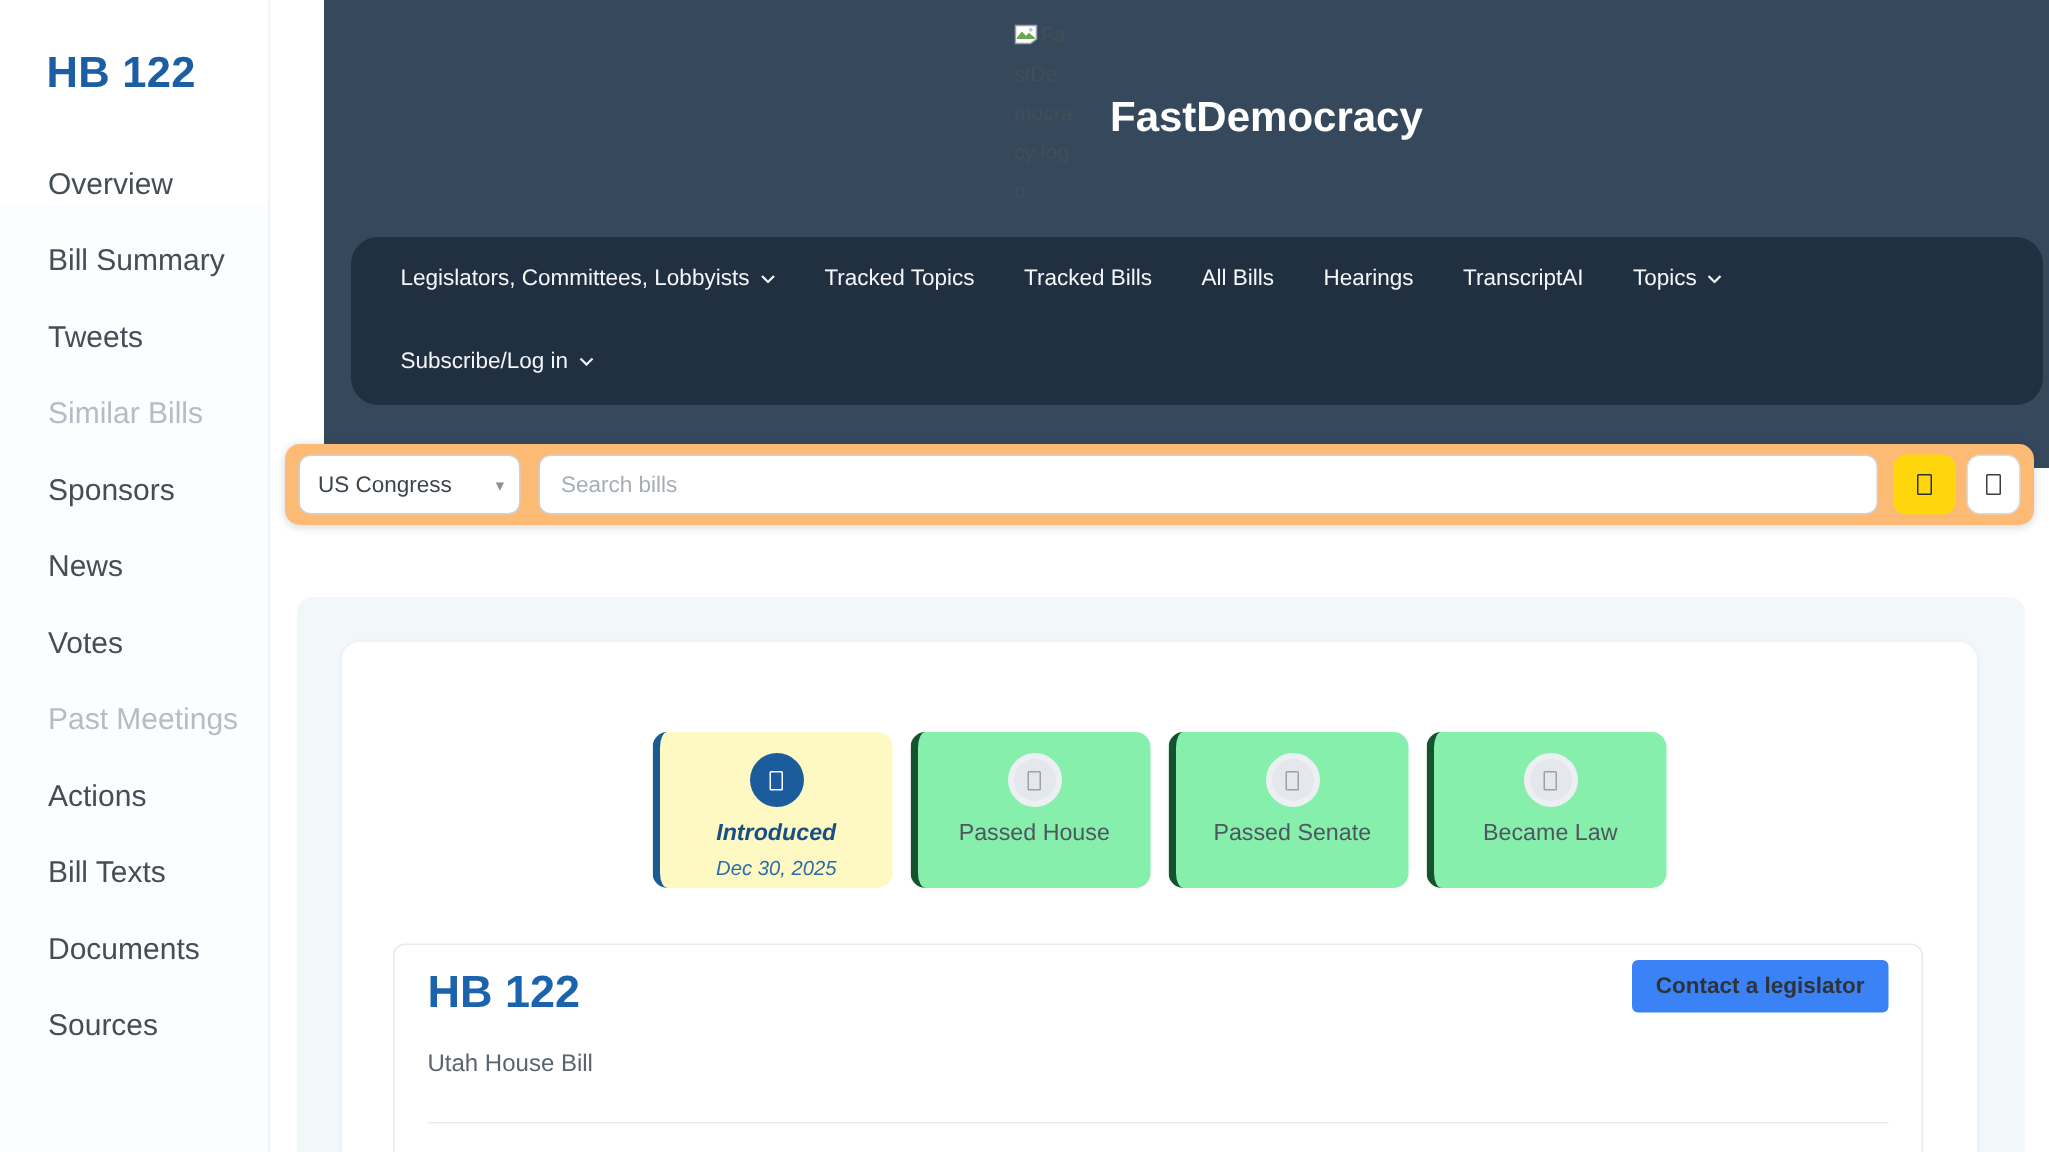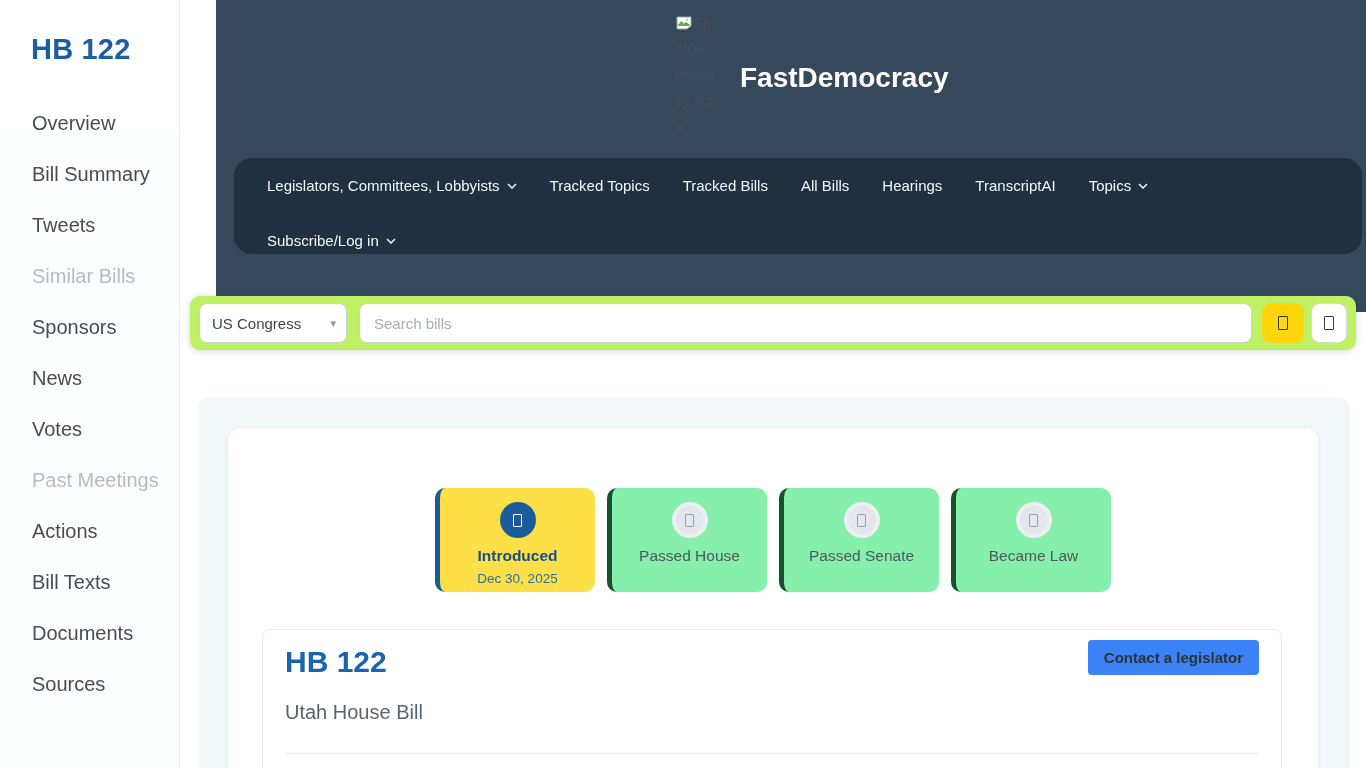--- a/index.html
+++ b/index.html
@@ -17,30 +17,30 @@
   .sidebar-item { font-size:20px; line-height:23px; color:#454e56; margin-bottom:28px; cursor:pointer; }
   .sidebar-item.muted { color:#b6bcc3; cursor:default; }
 
   
   .header { position:absolute; left:180px; top:0; width:1186px; height:312px; background:#36495c;margin-left:36px; }
   .logo-box { position:absolute; left:460px; top:10px; width:40px; color:#434e58;
     font-size:14px; line-height:26px; word-break:break-all; cursor:pointer; }
   .logo-box svg { vertical-align:-2px; margin-right:2px; }
   .brand { position:absolute; left:524px; top:62px; font-size:28px; font-weight:bold; color:#ffffff; cursor:pointer; }
 
-  .nav-pill { position:absolute; left:18px; top:158px; width:1128px; height:96px;
+  .nav-pill { position:absolute; left:18px; top:158px; width:1128px; height:112px;
     background:#203040; border-radius:18px; padding:17px 0 0 33px; }
   .nav-row { display:flex; gap:33px; align-items:center; }
   .nav-row.first { margin-bottom:33px; }
   .nav-item { color:#f4f6f8; font-size:15px; line-height:22px; display:flex; align-items:center; gap:7px; cursor:pointer; white-space:nowrap; }
   .chev { display:inline-block; }
 
   
   .searchbar { position:absolute; left:190px; top:296px; width:1166px; height:54px;
-    background:#bef264; border-radius:10px; box-shadow:0 1px 6px rgba(20,40,60,.20);
+    background:#fdba74; border-radius:10px; box-shadow:0 1px 6px rgba(20,40,60,.20);
     z-index:40; display:flex; align-items:flex-start; padding:7px 9px; }
   .region-select { width:148px; height:40px; border:1px solid #cbd1d7; border-radius:8px;
     display:flex; align-items:center; justify-content:space-between; padding:0 10px 0 12px;
     font-size:15px; color:#3c444c; background:#fff; cursor:pointer; }
   .sel-arrow { color:#8a9096; font-size:11px; }
   .search-input { flex:1; height:40px; margin-left:12px; border:1px solid #cbd1d7; border-radius:8px;
     padding:0 14px; font-size:15px; color:#333; outline:none; }
   .search-input::placeholder { color:#a6adb4; }
   .btn-search { width:42px; height:40px; margin-left:10px; background:#ffd60b; border:none;
     border-radius:9px; display:flex; align-items:center; justify-content:center; color:#2e3134; cursor:pointer; }
@@ -50,34 +50,34 @@
 
   
   .wash { position:absolute; left:198px; top:398px; width:1152px; height:370px;
     background:#f2f7fa; border-radius:10px 10px 0 0; }
   .main-card { position:absolute; left:228px; top:428px; width:1090px; height:360px;
     background:#ffffff; border-radius:12px; box-shadow:0 1px 4px rgba(25,55,85,.08); }
 
   .tracker { display:flex; justify-content:center; gap:12px; padding-top:60px; }
   .step { width:160px; height:104px; border-radius:10px; text-align:center; }
   .step.inactive { background:#86efac; border-left:5px solid #14532d; box-shadow:0 1px 2px rgba(0,0,0,.04); }
-  .step.active { background:#fde047; border-left:5px solid #1a5b95; }
+  .step.active { background:#fef9c3; border-left:5px solid #1a5b95;font-style:italic; }
   .step-circle { width:36px; height:36px; border-radius:50%; margin:14px auto 0;
     display:flex; align-items:center; justify-content:center; }
   .step-circle .tofu { width:9px; height:13px; }
   .active .step-circle { background:#1b5d9c; color:#ffffff; }
   .inactive .step-circle { background:#e4e7eb; border:4px solid #edf0f2; color:#99a1a9; }
   .step-label { margin-top:9px; font-size:15.5px; color:#4e565e; }
   .active .step-label { color:#174e85; font-weight:bold; }
   .step-date { margin-top:6px; font-size:13.5px; color:#2d6cab; }
 
   .bill-card { position:absolute; left:34px; top:201px; width:1020px; height:220px;
     background:#ffffff; border:1px solid #e6eaee; border-radius:8px; padding:14px 22px; }
   .bill-number { font-size:30px; font-weight:bold; color:#1c63ae; line-height:36px; }
-  .bill-subtitle { margin-top:21px; font-size:20px; color:#5a646e; }
+  .bill-subtitle { margin-top:21px; font-size:16px; color:#5a646e; }
   .bill-divider { margin:29px 0 0; border:none; border-top:1px solid #e9edf0; }
   .contact-btn { position:absolute; top:10px; right:22px; background:#3b82f6; border:none;
     border-radius:4px; padding:9px 16px; font-size:15px; font-weight:bold; color:#2e3338; cursor:pointer; }
 </style>
 </head>
 <body>
 
 <aside class="sidebar">
   <div class="sidebar-title">HB 122</div>
   <nav class="sidebar-nav">

